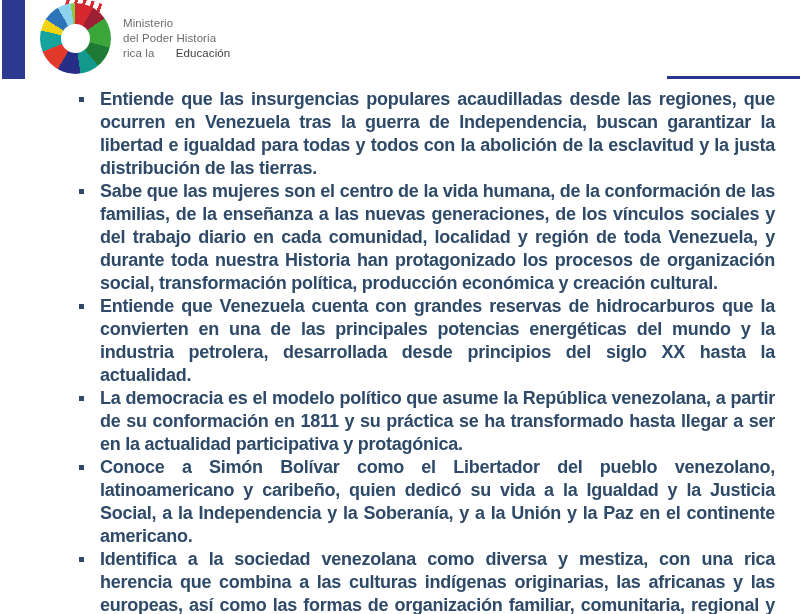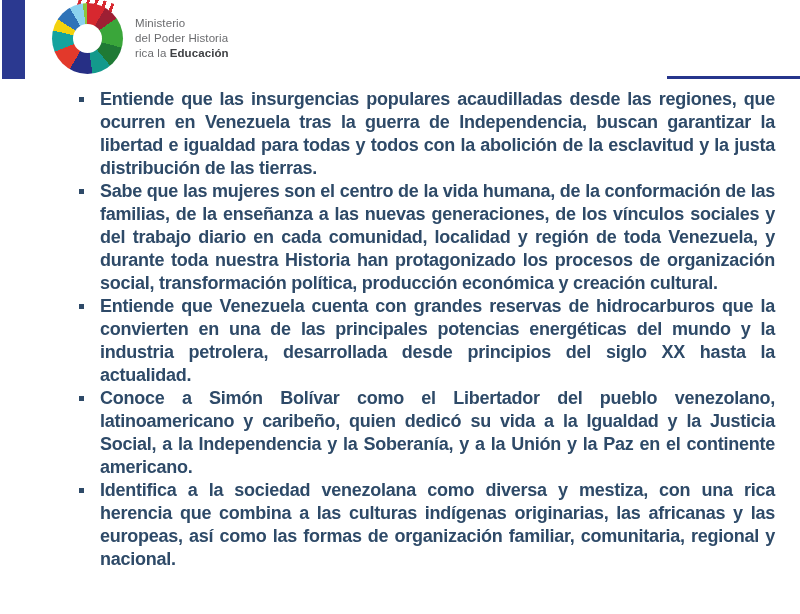--- a/index.html
+++ b/index.html
@@ -9,33 +9,33 @@
 
   
   .left-bar { position:absolute; left:2px; top:0; width:23px; height:79px;
               background:var(--accent_blue,#2b3990); }
 
   
   .top-rule { position:absolute; left:667px; top:76px; width:133px; height:3px;
               background:var(--rule_blue,#26358c); }
 
   
-  .logo-wrap { position:absolute; left:52px; top:3px; width:230px; height:80px; }
+  .logo-wrap { position:absolute; left:40px; top:3px; width:230px; height:80px; }
   .logo-rays { position:absolute; left:17px; top:-6px; width:38px; height:34px;
                transform:rotate(19deg); transform-origin:bottom center;
                background:repeating-linear-gradient(90deg,
                  #d7282f 0 3px, #ffffff 3px 8px); }
   .logo-donut { position:absolute; left:0; top:0; width:71px; height:71px;
                 border-radius:50%; }
   .logo-hole { position:absolute; left:21px; top:21px; width:29px; height:29px;
                border-radius:50%; background:#ffffff; }
   .logo-text { position:absolute; left:83px; top:13px; font-size:11.5px;
                line-height:15px; color:var(--logo_gray,#6b6c6f);
                letter-spacing:.1px; }
-  .logo-text .bold { font-weight:bold; color:var(--logo_dark,#3f4144); }
+  .logo-text .bold { font-weight:normal; color:var(--logo_dark,#3f4144);margin-left:18px; }
 
   
   .content { position:absolute; left:78px; top:88px; width:697px;
              list-style:none; }
   .content li { position:relative; padding-left:22px; text-align:justify;
                 font-size:18px; line-height:23px; font-weight:bold;
                 letter-spacing:-0.25px; color:var(--text_navy,#2e4a68); }
   .bullet-sq { position:absolute; left:1px; top:9px; width:5px; height:5px;
                background:var(--text_navy,#2e4a68); }
 </style>
@@ -57,17 +57,18 @@
       <div>del Poder Historia</div>
       <div><span>rica la </span><span class="bold">Educación</span></div>
     </div>
   </div>
 
   <ul class="content">
     <li><span class="bullet-sq"></span><span>Entiende que las insurgencias populares acaudilladas desde las regiones, que ocurren en Venezuela tras la guerra de Independencia, buscan garantizar la libertad e igualdad para todas y todos con la abolición de la esclavitud y la justa distribución de las tierras.</span></li>
     <li><span class="bullet-sq"></span><span>Sabe que las mujeres son el centro de la vida humana, de la conformación de las familias, de la enseñanza a las nuevas generaciones, de los vínculos sociales y del trabajo diario en cada comunidad, localidad y región de toda Venezuela, y durante toda nuestra Historia han protagonizado los procesos de organización social, transformación política, producción económica y creación cultural.</span></li>
     <li><span class="bullet-sq"></span></li>
     <li><span class="bullet-sq"></span><span>Entiende que Venezuela cuenta con grandes reservas de hidrocarburos que la convierten en una de las principales potencias energéticas del mundo y la industria petrolera, desarrollada desde principios del siglo XX hasta la actualidad.</span></li>
+    <li><span class="bullet-sq"></span><span>La democracia es el modelo político que asume la República venezolana, a partir de su conformación en 1811 y su práctica se ha transformado hasta llegar a ser en la actualidad participativa y protagónica.</span></li>
     <li><span class="bullet-sq"></span><span>Conoce a Simón Bolívar como el Libertador del pueblo venezolano, latinoamericano y caribeño, quien dedicó su vida a la Igualdad y la Justicia Social, a la Independencia y la Soberanía, y a la Unión y la Paz en el continente americano.</span></li>
     <li><span class="bullet-sq"></span><span>Identifica a la sociedad venezolana como diversa y mestiza, con una rica herencia que combina a las culturas indígenas originarias, las africanas y las europeas, así como las formas de organización familiar, comunitaria, regional y nacional.</span></li>
   </ul>
 
 </div>
 
 </body></html>

